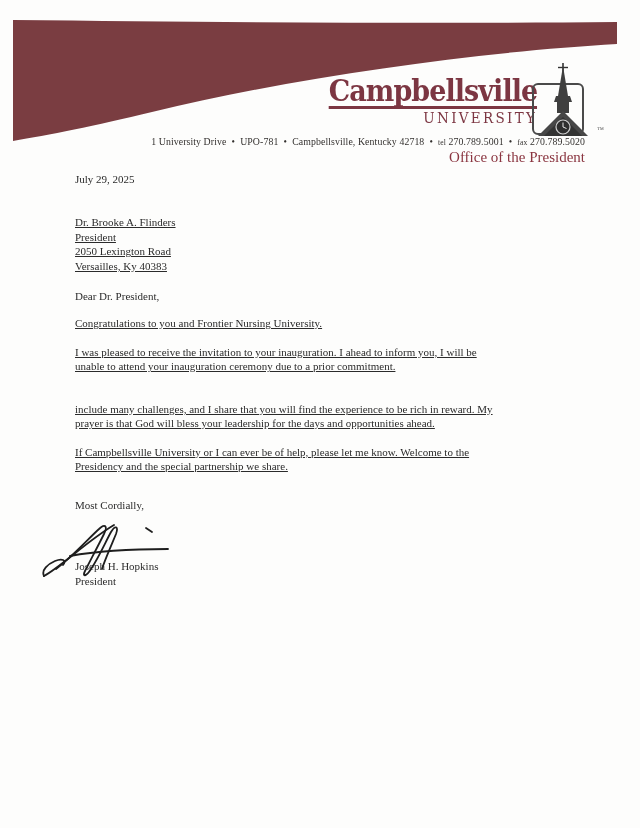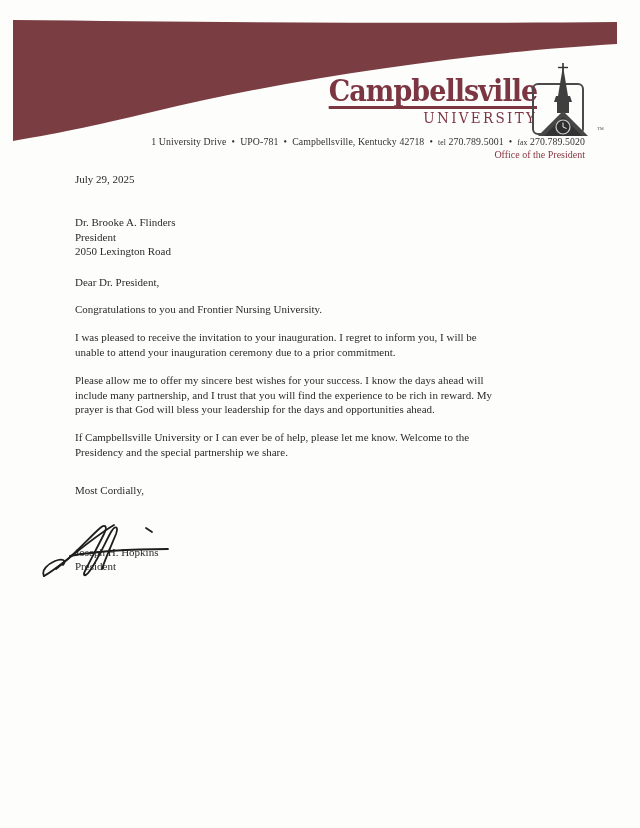--- a/index.html
+++ b/index.html
@@ -25,36 +25,36 @@
     letter-spacing:2.5px;white-space:nowrap;margin-top:1px;
   }
   .steeple{position:absolute;left:527px;top:62px;width:72px;height:80px;}
   .tm{position:absolute;left:597px;top:126px;font-size:7px;color:#555;}
   .addr{
     position:absolute;top:136px;right:55px;font-size:9.8px;color:#33302e;
     white-space:pre;letter-spacing:.1px;
   }
   .addr .tiny{font-size:7.6px;text-align:center;}
   .office{
-    position:absolute;top:149px;right:55px;font-size:10px;color:#8a3540;
+    position:absolute;top:149px;right:55px;font-size:15px;color:#8a3540;
     white-space:nowrap;
   }
   
   .body-block{
     position:absolute;left:75px;top:172px;width:512px;
     font-size:11px;line-height:14.4px;
   }
   .date{margin-bottom:29px;}
   .recipient{margin-bottom:16px;}
   .salutation{margin-bottom:13px;}
   .para{margin:0 0 14px 0;}
   .closing{margin-bottom:0;margin-top:24px;}
   .sig-svg{position:absolute;left:42px;top:519px;width:130px;height:58px;}
   .signer-name{margin-top:47px;}
-  .line{white-space:nowrap;}
+  .line{white-space:nowrap;text-decoration:underline;}
 </style>
 </head>
 <body>
 
 <svg class="swoosh" viewBox="0 0 640 160" aria-hidden="true">
   <path d="M13,20 C210,22 430,24 617,22 L617,44
            C480,52 300,76 152,112
            C95,126 48,135 13,141 Z" fill="#7a3d41"></path>
 </svg>
 
@@ -82,34 +82,35 @@
 <div class="addr"><span>1 University Drive  •  UPO-781  •  Campbellsville, Kentucky 42718  •  </span><span class="tiny">tel</span><span> 270.789.5001  •  </span><span class="tiny">fax</span><span> 270.789.5020</span></div>
 <div class="office">Office of the President</div>
 
 <div class="body-block">
   <div class="date">July 29, 2025</div>
 
   <div class="recipient">
     <div class="line">Dr. Brooke A. Flinders</div>
     <div class="line">President</div>
     <div class="line">2050 Lexington Road</div>
+    <div class="line">Versailles, Ky 40383</div>
   </div>
 
   <div class="salutation">Dear Dr. President,</div>
 
   <p class="para">
     <span class="line">Congratulations to you and Frontier Nursing University.</span>
   </p>
   <p class="para">
-    <span class="line">I was pleased to receive the invitation to your inauguration. I regret to inform you, I will be</span><br>
+    <span class="line">I was pleased to receive the invitation to your inauguration. I ahead to inform you, I will be</span><br>
     <span class="line">unable to attend your inauguration ceremony due to a prior commitment.</span>
   </p>
   <p class="para">
-    <span class="line">Please allow me to offer my sincere best wishes for your success. I know the days ahead will</span><br>
-    <span class="line">include many partnership, and I trust that you will find the experience to be rich in reward. My</span><br>
+    <br>
+    <span class="line">include many challenges, and I share that you will find the experience to be rich in reward. My</span><br>
     <span class="line">prayer is that God will bless your leadership for the days and opportunities ahead.</span>
   </p>
   <p class="para">
     <span class="line">If Campbellsville University or I can ever be of help, please let me know. Welcome to the</span><br>
     <span class="line">Presidency and the special partnership we share.</span>
   </p>
 
   <div class="closing">Most Cordially,</div>
 
   <div class="signer-name">Joseph H. Hopkins</div>

